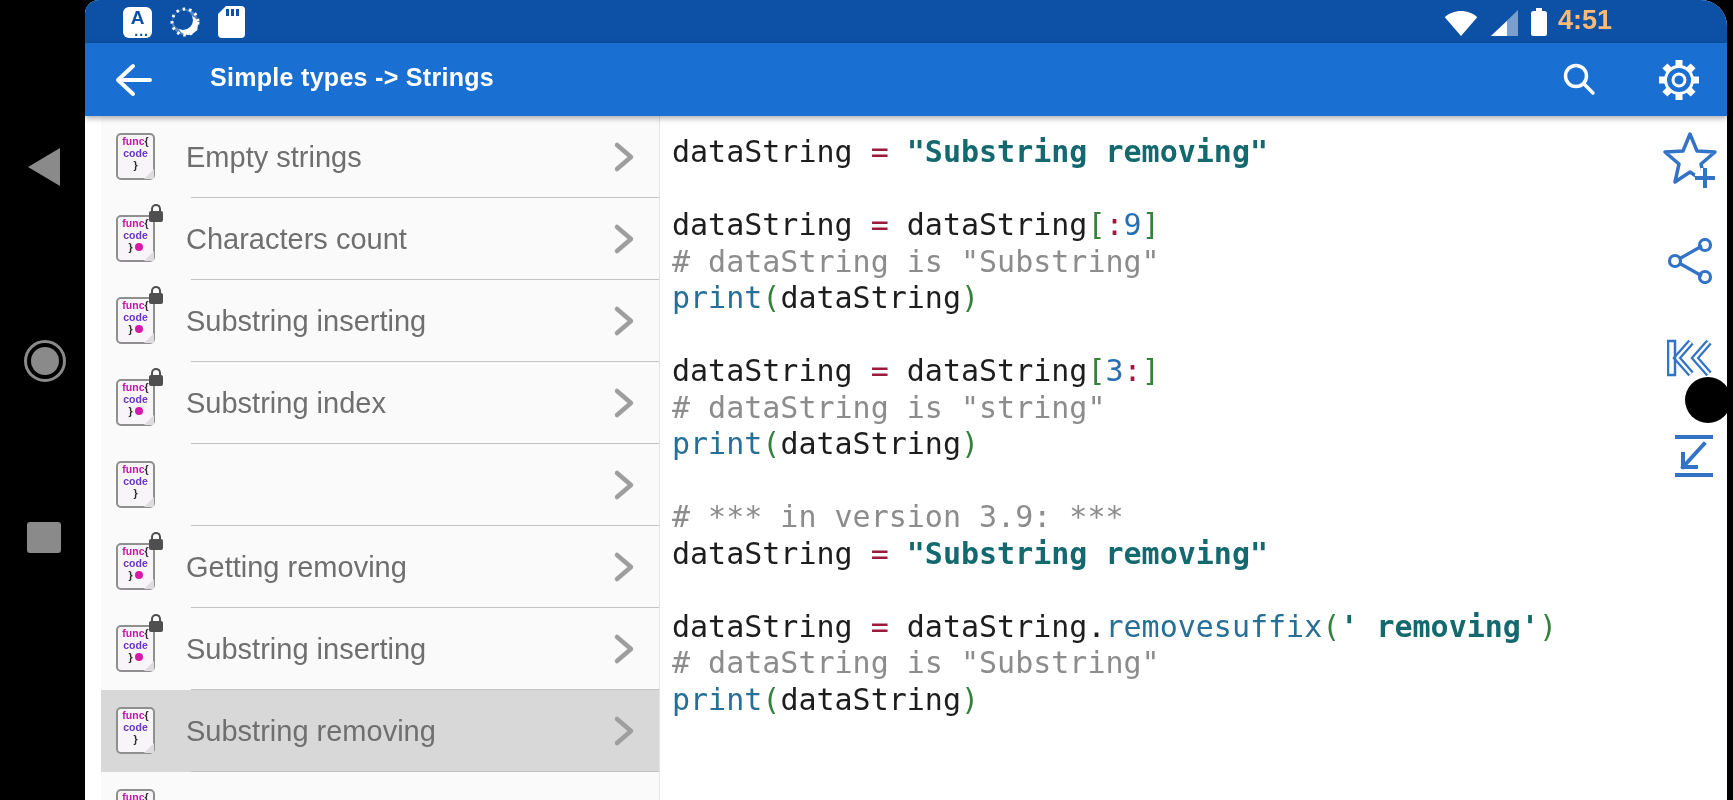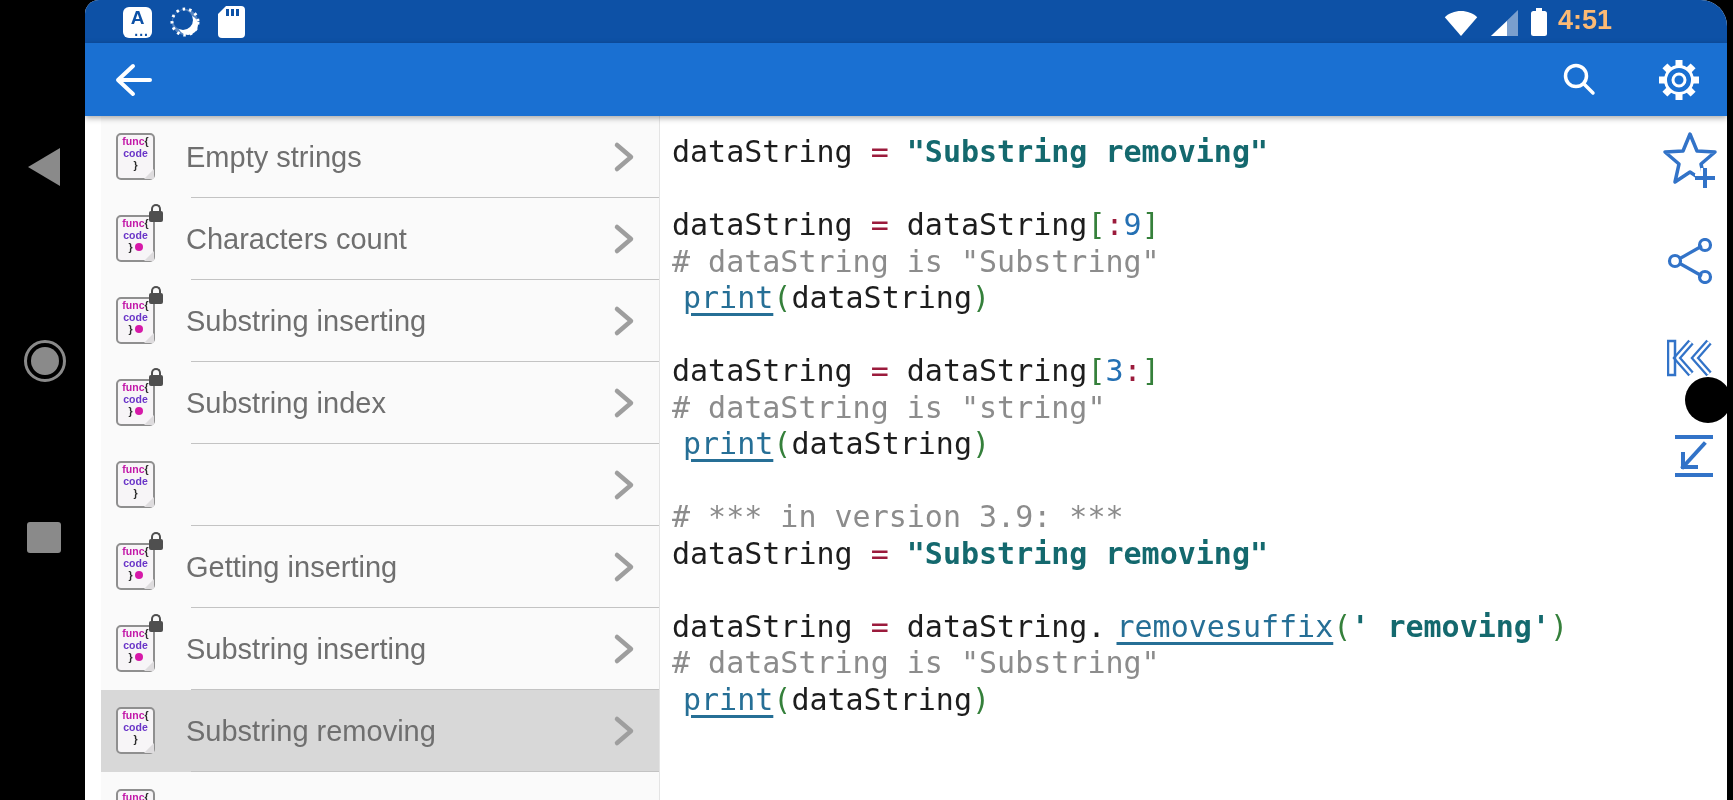--- a/index.html
+++ b/index.html
@@ -58,21 +58,21 @@
   
   .code-pane{position:absolute;left:559px;top:0;right:0;height:684px;background:#fff;}
   .code{padding:18px 0 0 12px;font-family:"DejaVu Sans Mono",monospace;font-size:30px;line-height:36.5px;color:#1d1d1d;}
   .code-line{white-space:pre;height:36.5px;}
   .tk-p{color:#1d1d1d;}
   .tk-k{color:#9b1b3c;}
   .tk-s{color:#14696e;font-weight:bold;}
   .tk-n{color:#2470b3;}
   .tk-b{color:#35803b;}
   .tk-c{color:#8c8c8c;}
-  .tk-l{color:#266f96;text-decoration:underline;text-decoration-thickness:2.5px;text-underline-offset:5px;margin-left:11px;}
+  .tk-l{color:#266f96;text-decoration-thickness:2.5px;text-underline-offset:5px;}
 
   
   .ricon{position:absolute;}
   .overlay-dot{position:absolute;right:12px;top:261px;width:46px;height:46px;background:#000;border-radius:50%;z-index:9;}
 </style>
 </head>
 <body>
 
 <div class="nav-rail">
   <div class="nav-back"></div>
@@ -116,20 +116,21 @@
     </div>
     <div class="sb-time">4:51</div>
   </div>
 
   <div class="app-bar">
     <div class="icon-btn" style="left:18px;">
       <svg width="38" height="34" viewBox="0 0 38 34">
         <path d="M19,3 L4,17 L19,31 M5,17 L36,17" fill="none" stroke="#fff" stroke-width="4" stroke-linecap="round" stroke-linejoin="round"></path>
       </svg>
     </div>
+    <div class="app-title">Simple types -&gt; Strings</div>
     <div class="icon-btn" style="left:1464px;">
       <svg width="40" height="40" viewBox="0 0 40 40">
         <circle cx="17" cy="16" r="10.5" fill="none" stroke="#fff" stroke-width="3.5"></circle>
         <line x1="25" y1="24" x2="34" y2="33" stroke="#fff" stroke-width="3.5" stroke-linecap="round"></line>
       </svg>
     </div>
     <div class="icon-btn" style="left:1564px;">
       <svg width="48" height="48" viewBox="0 0 48 48">
         <g stroke="#fff" fill="none">
           <circle cx="24" cy="24" r="13.5" stroke-width="3"></circle>
@@ -220,21 +221,21 @@
           <div class="divider"></div>
         </div>
         <div class="side-item">
           <div class="doc-icon">
             <span class="ln"><span class="m">func</span><span class="d">{</span></span>
             <span class="ln v">code</span>
             <span class="ln d">}<span class="dot"></span></span>
             <span class="fold"></span>
             <span class="lock"></span>
           </div>
-          <div class="side-label">Getting inserting</div>
+          <div class="side-label">Getting removing</div>
           <svg width="26" height="34" viewBox="0 0 26 34" class="chev">
             <path d="M6,5 L20,17 L6,29" fill="none" stroke="#9e9e9e" stroke-width="4.5" stroke-linecap="round" stroke-linejoin="round"></path>
           </svg>
           <div class="divider"></div>
         </div>
         <div class="side-item">
           <div class="doc-icon">
             <span class="ln"><span class="m">func</span><span class="d">{</span></span>
             <span class="ln v">code</span>
             <span class="ln d">}<span class="dot"></span></span>

